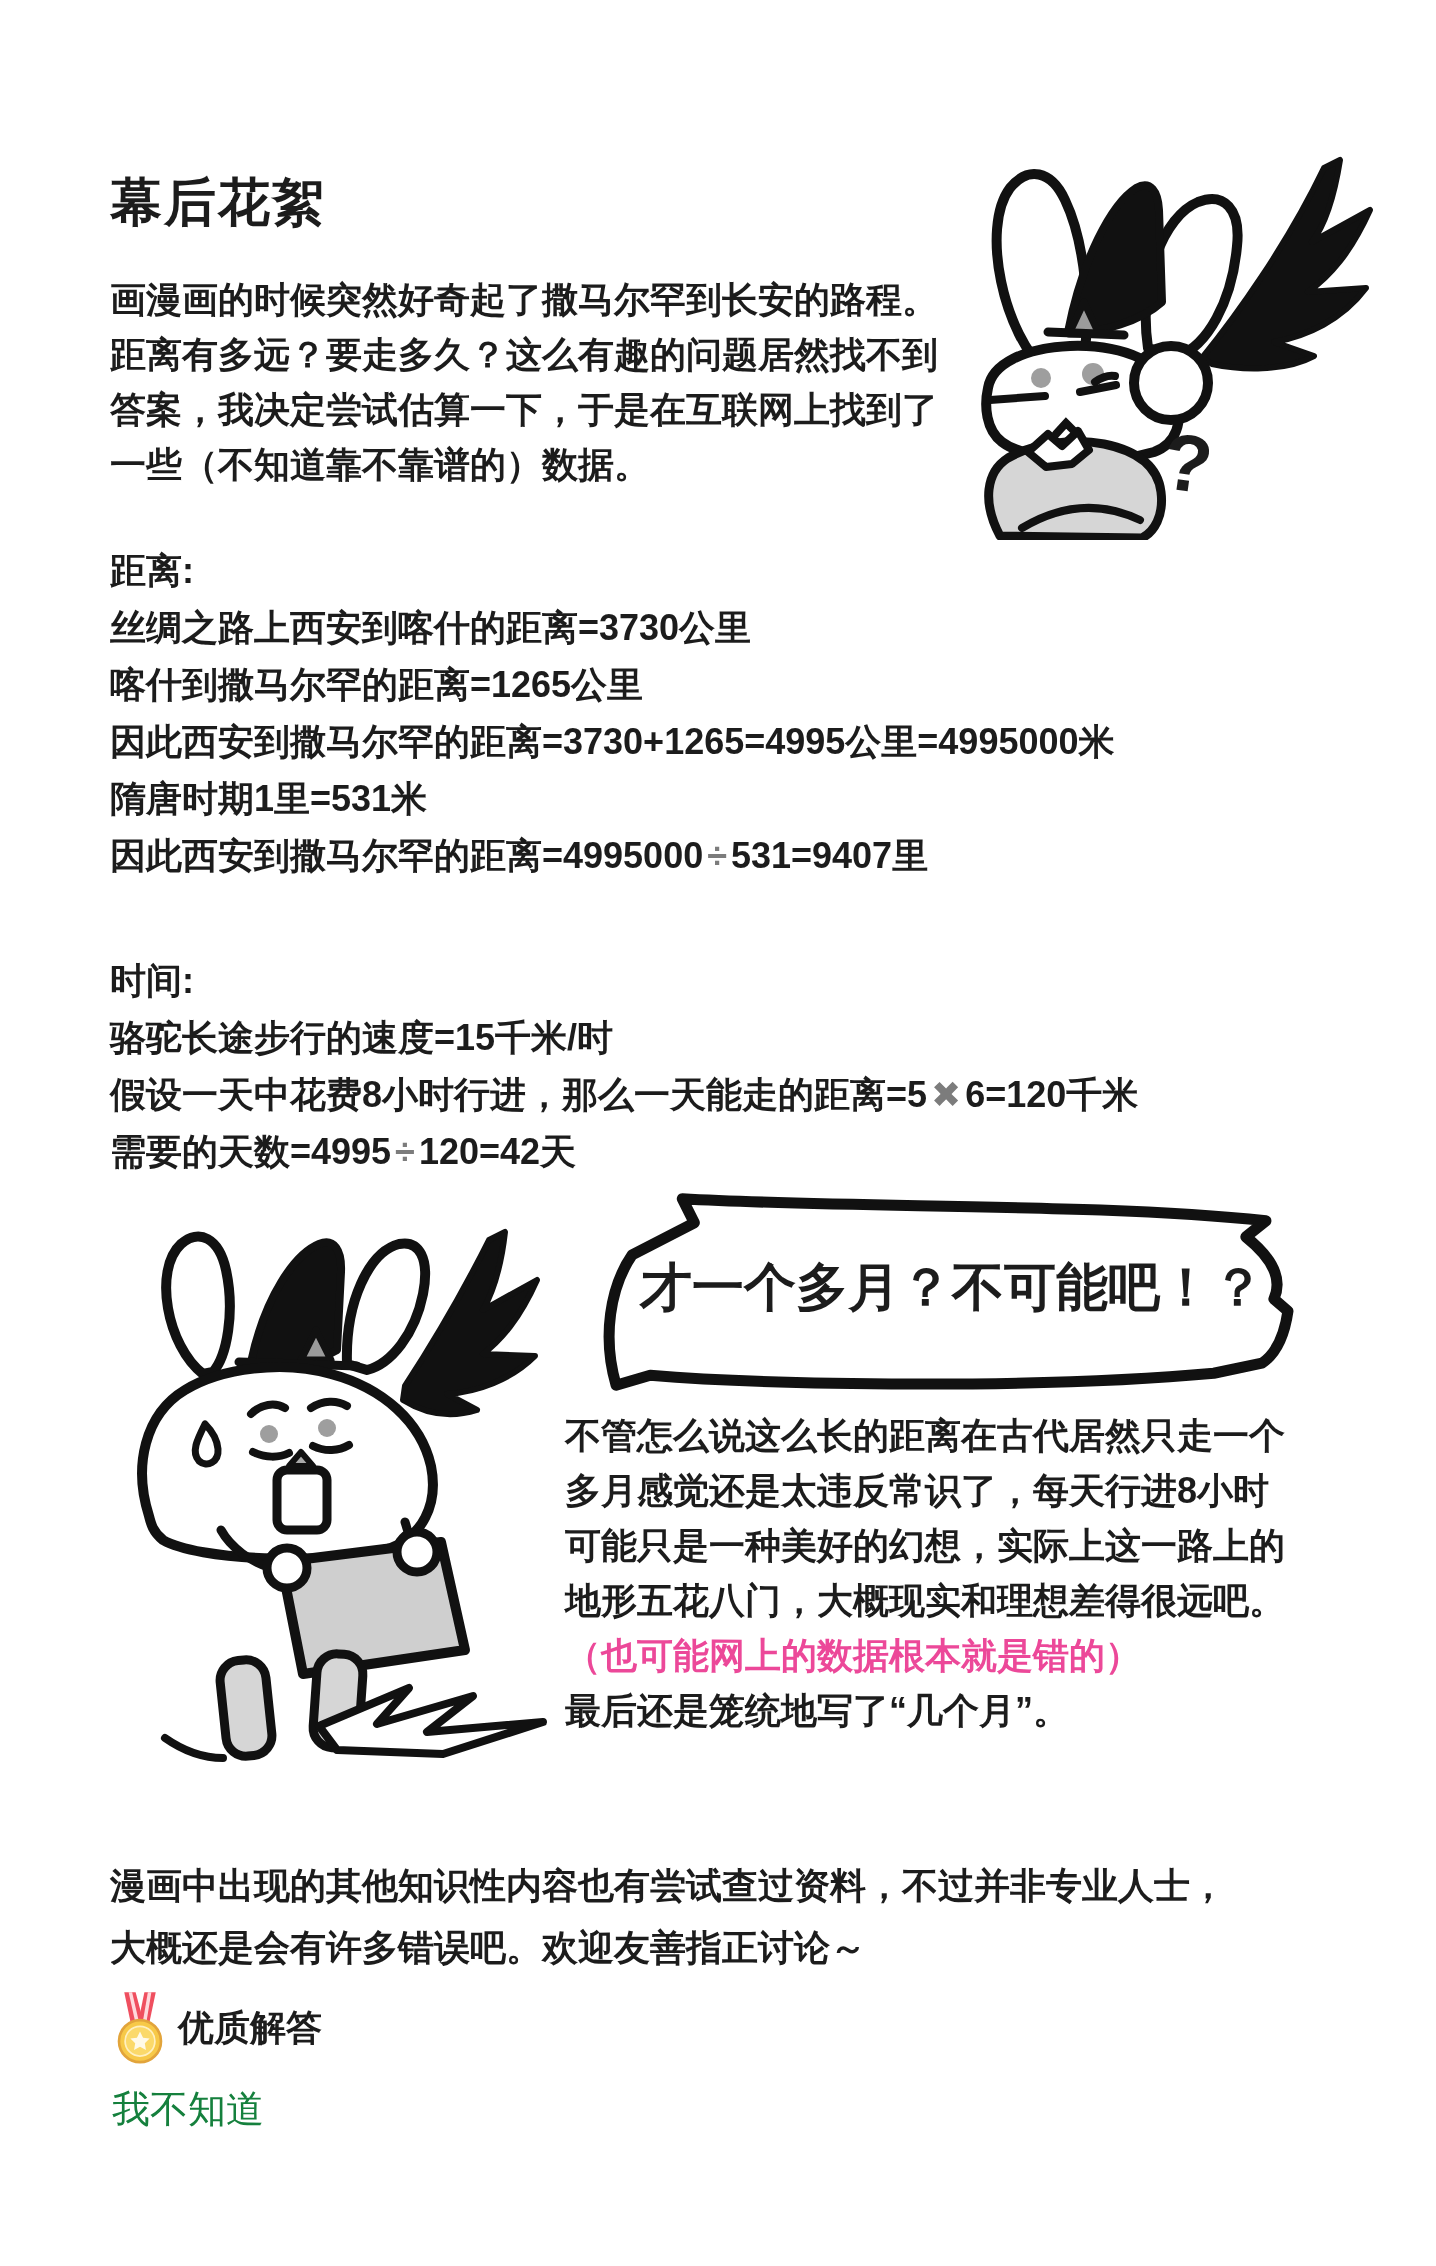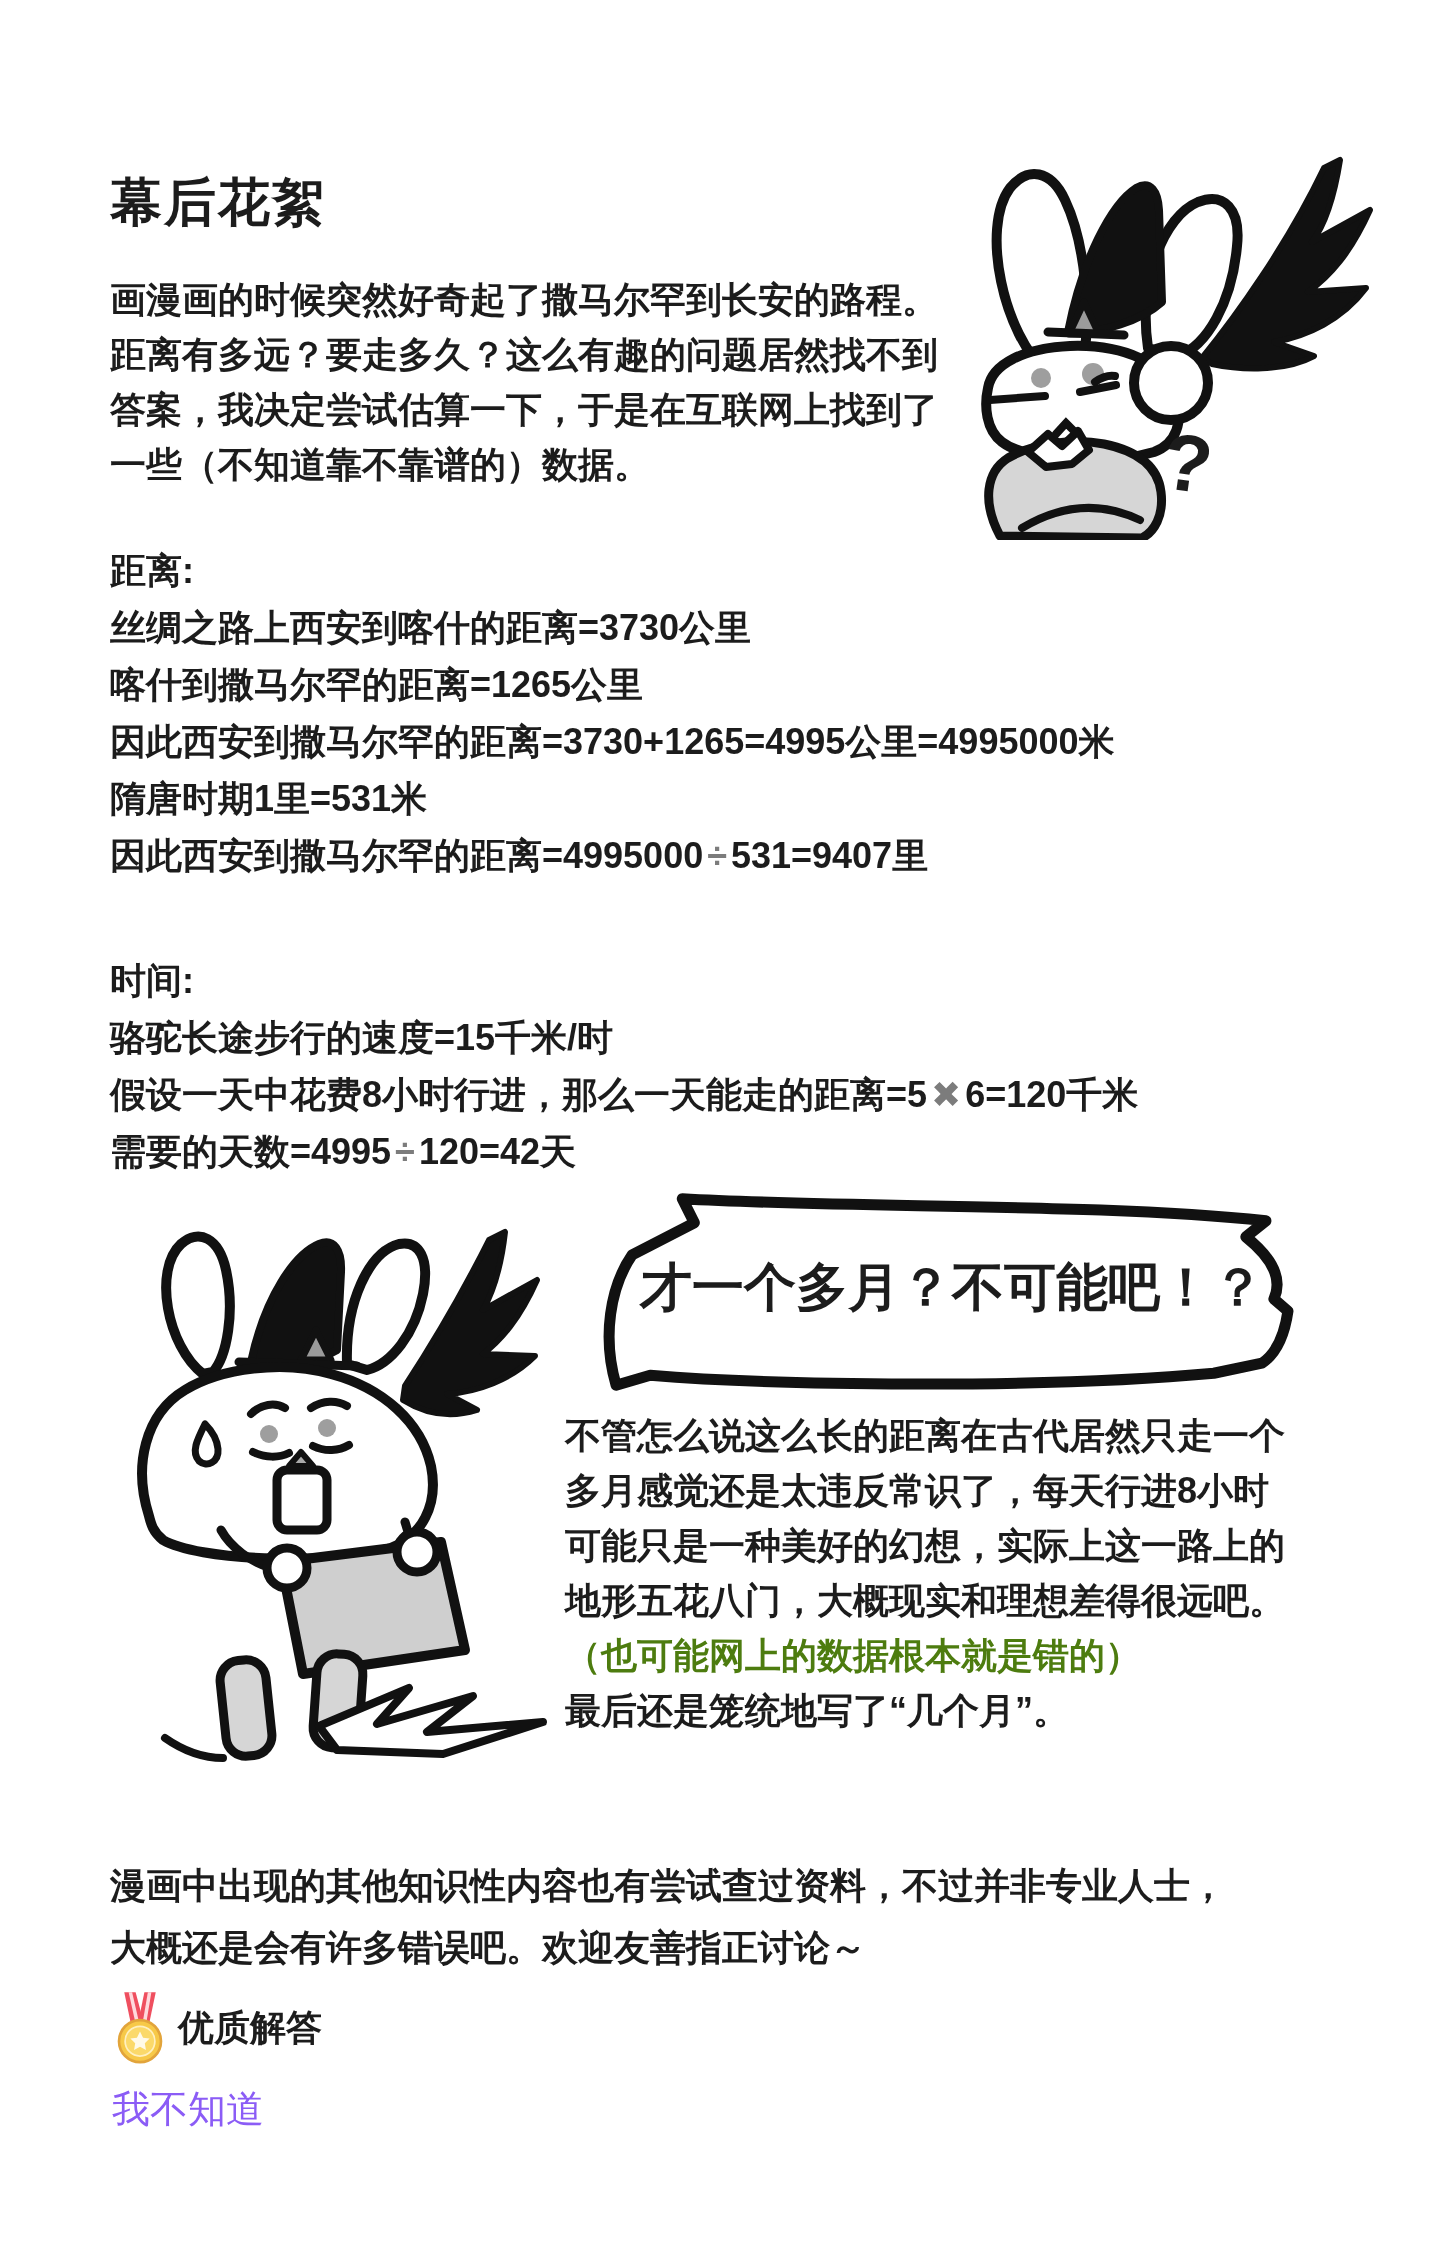--- a/index.html
+++ b/index.html
@@ -11,32 +11,32 @@
   .page-title{left:110px;top:168px;font-size:52px;font-weight:900;letter-spacing:2px;white-space:nowrap;text-align:right;}
   .para{font-size:36px;font-weight:700;white-space:nowrap;}
   .para .ln{height:55px;line-height:55px;}
   #intro{left:110px;top:272px;}
   #distance,#time{left:110px;}
   #distance{top:542px;}
   #time{top:952px;}
   #distance .ln,#time .ln{height:57px;line-height:57px;}
   .op{color:#7c7c7c;font-weight:900;padding:0 4px;}
   #reflection{left:565px;top:1408px;}
-  .aside{color:#4d7c0f;}
+  .aside{color:#ec4899;}
   #footer-note{left:110px;top:1855px;}
   #footer-note .ln{height:62px;line-height:62px;}
   .bubble-wrap{left:578px;top:1176px;width:718px;height:216px;}
   .bubble-wrap svg{position:absolute;left:0;top:0;width:100%;height:100%;}
   .bubble-text{position:absolute;left:30px;top:8px;right:0;bottom:0;display:flex;align-items:center;justify-content:center;
     font-size:52px;font-weight:900;white-space:nowrap;}
   .qmark{left:1163px;top:418px;font-size:80px;font-weight:900;transform:rotate(8deg);}
   .badge-row{left:112px;top:1992px;display:flex;align-items:center;gap:10px;}
   .medal{width:56px;height:72px;}
   .badge-label{font-size:36px;font-weight:700;white-space:nowrap;}
-  .answer-text{left:112px;top:2084px;font-size:38px;font-weight:400;color:#8b5cf6;white-space:nowrap;}
+  .answer-text{left:112px;top:2084px;font-size:38px;font-weight:400;color:#15803d;white-space:nowrap;}
   .illus{display:block;}
 </style>
 </head>
 <body>
 
 <div class="page">
 
   <div class="abs page-title">幕后花絮</div>
 
   <div class="abs para" id="intro">

